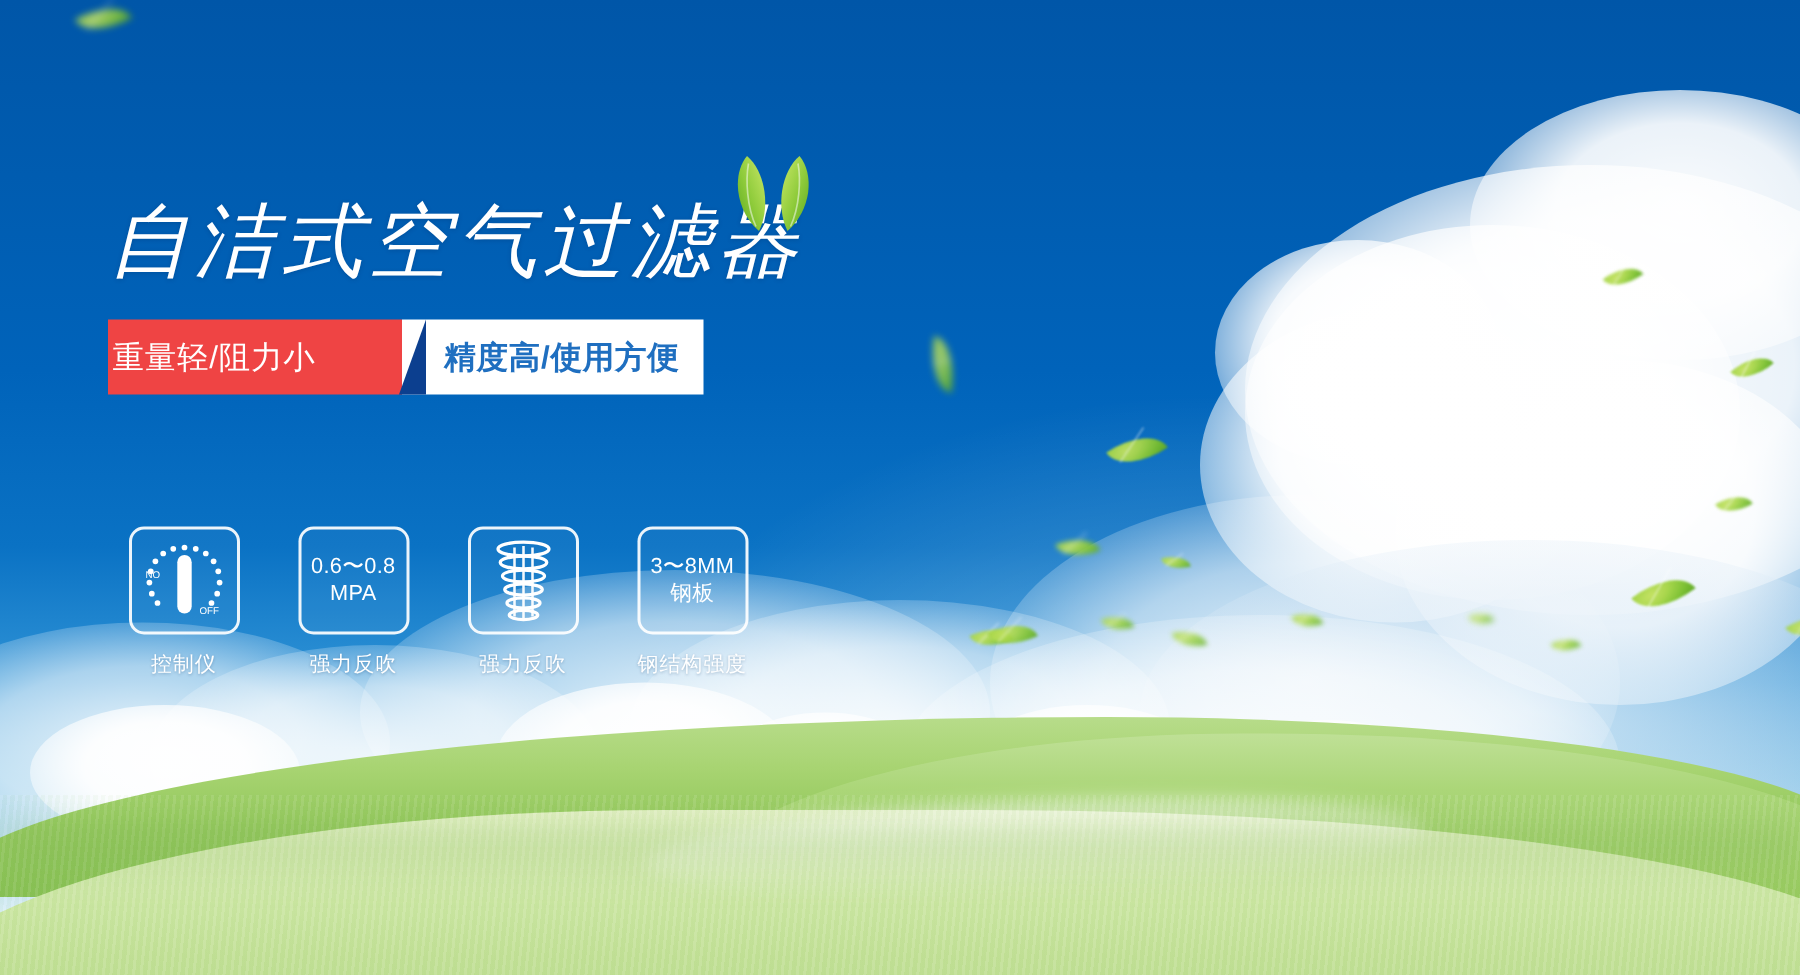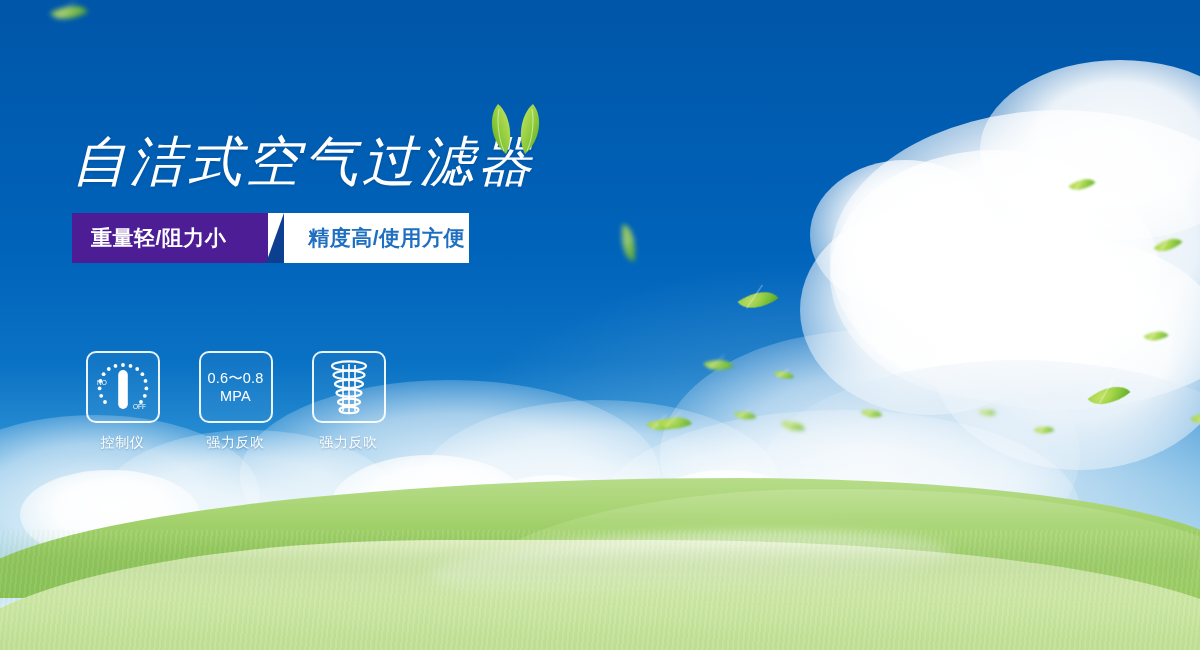--- a/index.html
+++ b/index.html
@@ -196,43 +196,43 @@
     position:relative;
     display:flex;
     margin-top:22px;
     width:397px;
     height:50px;
     z-index:42;
   }
   .badge-left {
     position:relative;
     display:flex; align-items:center;
-    padding-left:19px;
+    padding-left:3px;
     width:196px;
-    background:#4c1d95;
+    background:#ef4444;
     color:#ffffff;
     font-size:21px;
-    font-weight:bold;
+    font-weight:normal;
     letter-spacing:0.5px;
     z-index:2;
   }
   .badge-left::after {
     content:"";
     position:absolute;
     right:-16px; top:0;
     width:0; height:0;
     border-style:solid;
     border-width:0 0 50px 18px;
     border-color:transparent transparent #0c3f8f transparent;
   }
   .badge-right {
     flex:1;
     display:flex; align-items:center;
     justify-content:flex-end;
-    padding-right:4px;
+    padding-right:16px;
     background:#ffffff;
     color:#1f6fc0;
     font-size:21px;
     font-weight:bold;
     letter-spacing:0.5px;
   }
 
   
   .features {
     display:flex;
@@ -409,17 +409,24 @@
             <g stroke="#ffffff" stroke-width="1.7" fill="none" opacity="0.95">
               <line x1="18" y1="6" x2="18" y2="52"></line>
               <line x1="24" y1="5" x2="24" y2="53"></line>
               <line x1="30" y1="6" x2="30" y2="52"></line>
             </g>
           </svg>
         </div>
         <div class="feature-label">强力反吹</div>
       </div>
 
+      <div class="feature">
+        <div class="feature-box">
+          <div class="txt">3〜8MM</div>
+          <div class="txt">钢板</div>
+        </div>
+        <div class="feature-label">钢结构强度</div>
+      </div>
 
 
     </div>
   </div>
 </div>
 
 </body></html>

